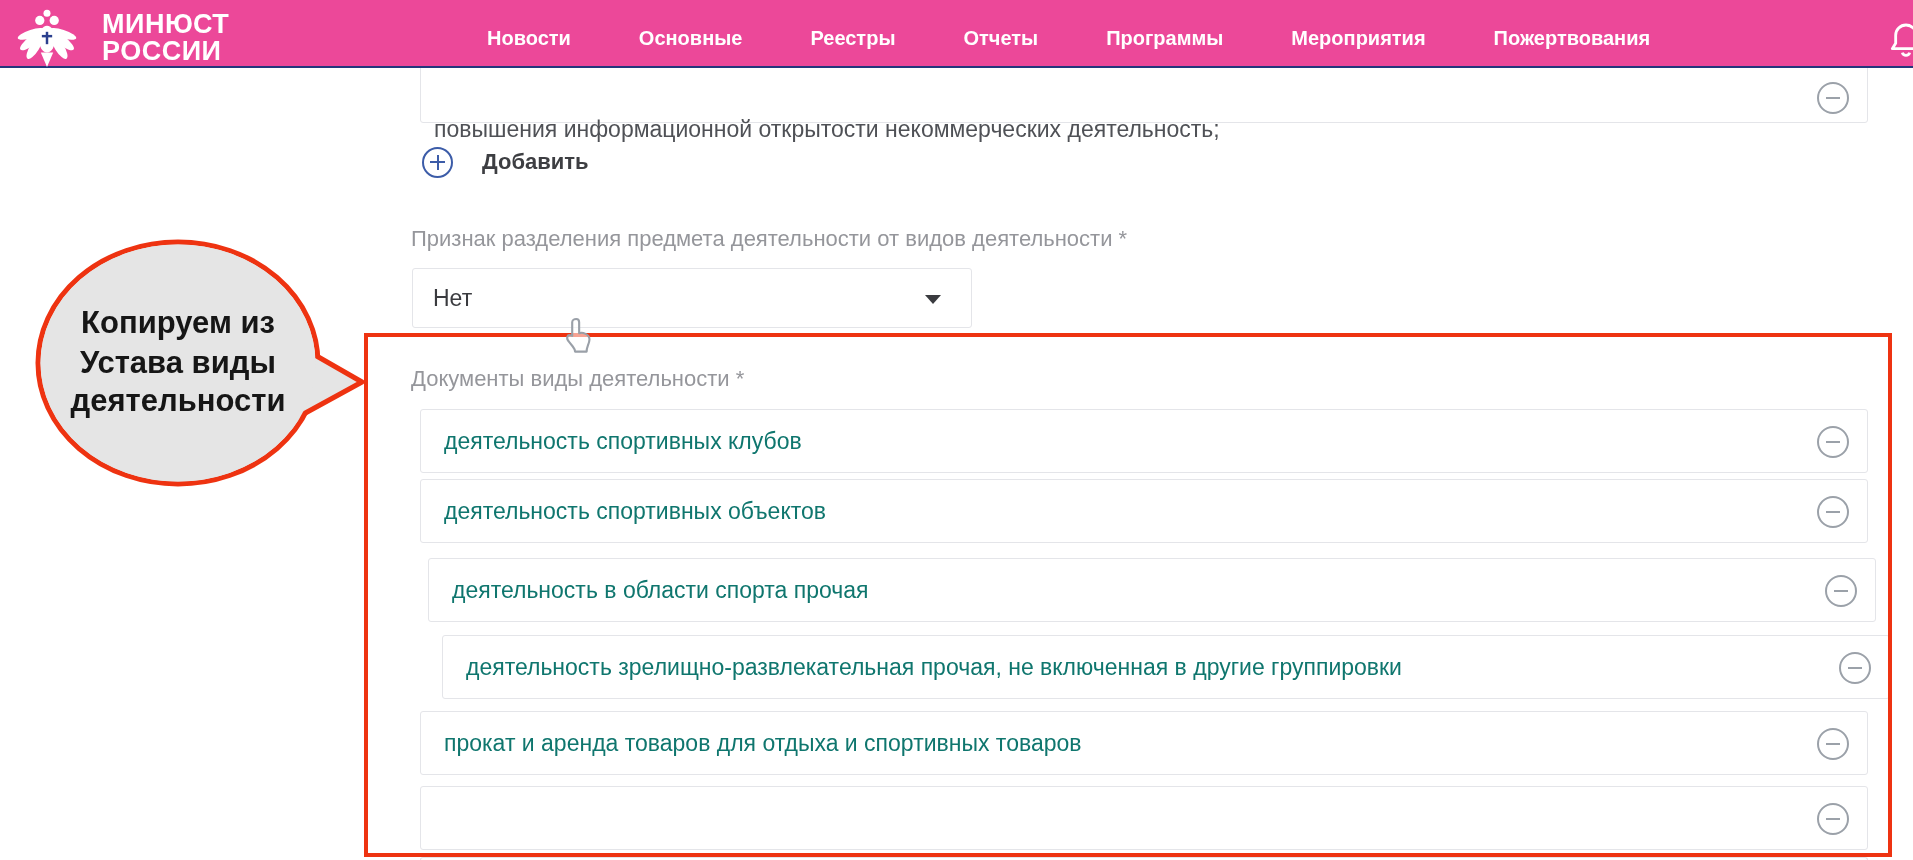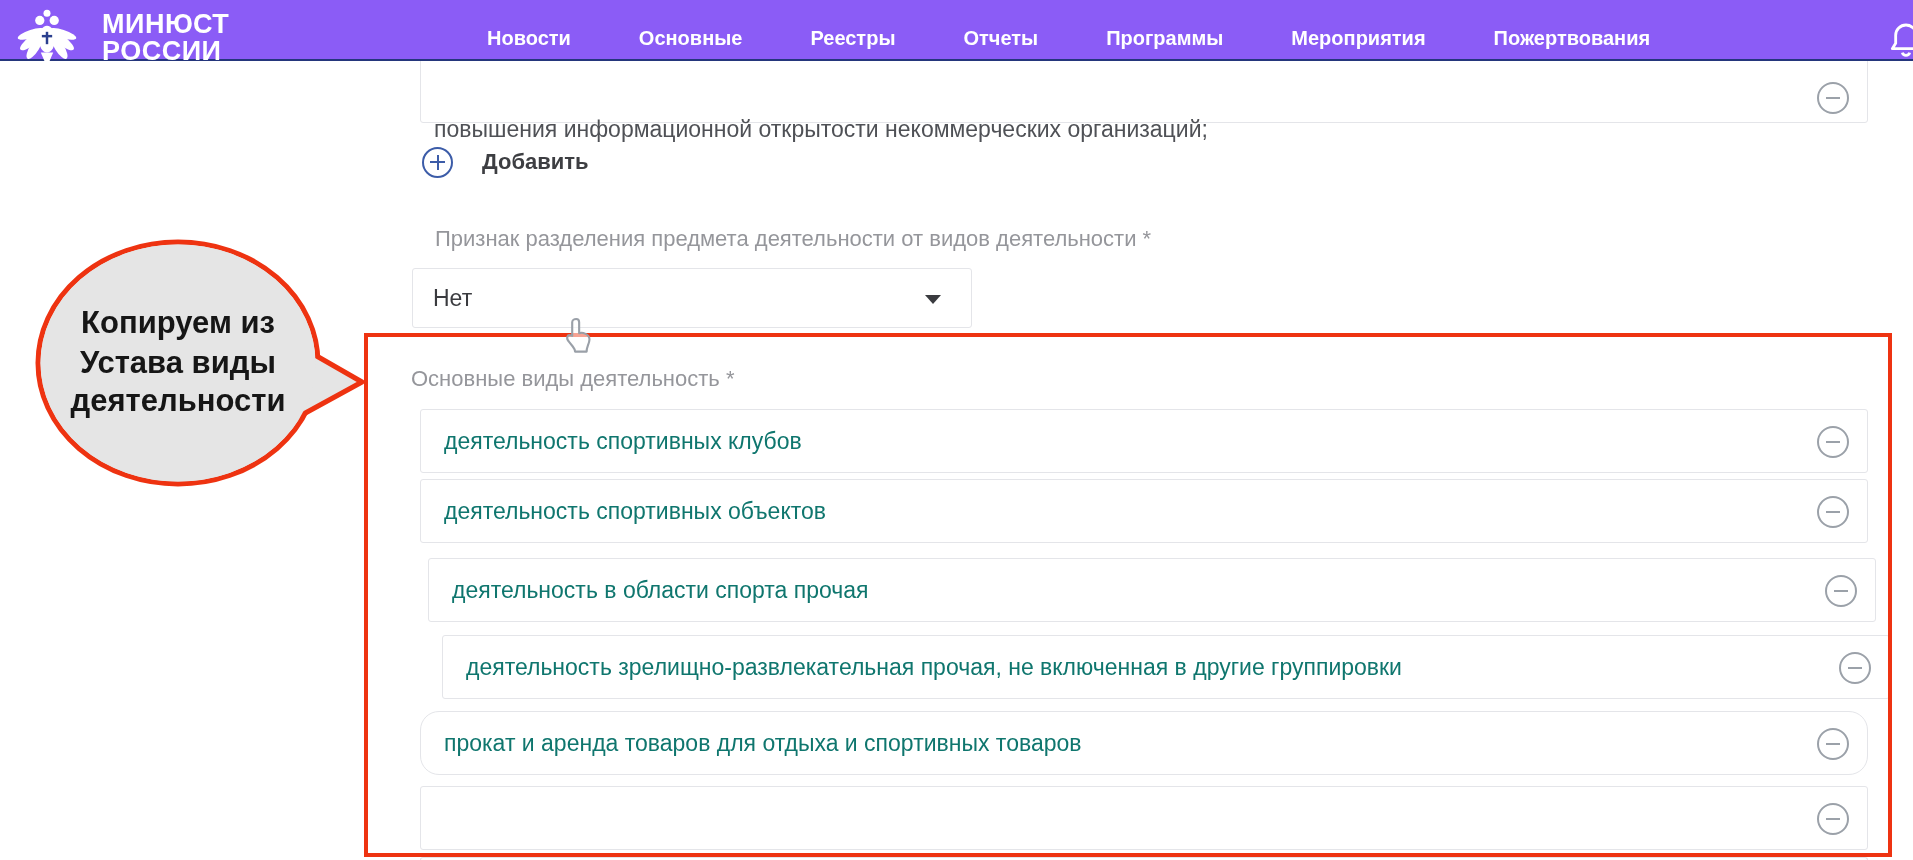--- a/index.html
+++ b/index.html
@@ -4,22 +4,22 @@
 <style>
   * { margin:0; padding:0; box-sizing:border-box; }
   html,body { background:#ffffff; }
   #screen {
     position:relative; width:1913px; height:860px; overflow:hidden;
     background:#ffffff; font-family:"Liberation Sans", sans-serif;
   }
 
   
   .header {
-    position:absolute; left:0; top:0; width:1913px; height:61px;
-    background:#8b5cf6; z-index:10; border-bottom:2px solid #24367c;
+    position:absolute; left:0; top:0; width:1913px; height:68px;
+    background:#ec4899; z-index:10; border-bottom:2px solid #24367c;
     display:flex; align-items:center;
   }
   .logo-wrap { position:absolute; left:14px; top:5px; display:flex; align-items:center; }
   .logo-emblem { width:66px; height:66px; }
   .logo-text {
     margin-left:22px; color:#fff; font-weight:800; font-size:27px;
     line-height:27px; letter-spacing:0.5px;
   }
   .nav {
     position:absolute; left:487px; top:0; height:76px;
@@ -59,21 +59,21 @@
     content:""; position:absolute; background:#3c5ca8;
   }
   .plus-icon::before { left:6px; top:12.5px; width:15px; height:2px; }
   .plus-icon::after  { left:12.5px; top:6px; width:2px; height:15px; }
   .add-label { margin-left:29px; font-size:22px; color:#3d3e42;font-weight:bold; }
 
   
   .field-label {
     position:absolute; left:411px; font-size:22px; color:#95969b; white-space:nowrap;
   }
-  .label-division { top:226px;margin-left:24px; }
+  .label-division { top:226px; }
   .label-activities { top:366px; }
 
   
   .select-box { left:412px; top:268px; width:560px; height:60px; cursor:pointer; }
   .select-box .val {
     position:absolute; left:20px; top:50%; transform:translateY(-50%);
     font-size:23px; color:#3a3b3f;
   }
   .caret {
     position:absolute; right:30px; top:26px; width:0; height:0;
@@ -82,21 +82,21 @@
   }
 
   
   .act { left:420px; width:1448px; height:64px; }
   .act .val {
     position:absolute; left:23px; top:50%; transform:translateY(-50%);
     font-size:23px; color:#0f766e; white-space:nowrap;
   }
   .act .minus-btn { top:16px; }
   .act0 { top:409px; } .act1 { top:479px; } .act2 { top:558px;margin-left:8px; }
-  .act3 { top:635px;margin-left:22px; } .act4 { top:711px;border-radius:19px; } .act5 { top:786px; }
+  .act3 { top:635px;margin-left:22px; } .act4 { top:711px; } .act5 { top:786px; }
 
   
   .highlight-rect {
     position:absolute; left:364px; top:333px; width:1528px; height:524px;
     border:4px solid #ee3311; z-index:5; pointer-events:none;
   }
 
   
   .row-next-sliver {
     position:absolute; left:420px; top:857px; width:1448px; height:12px;
@@ -112,21 +112,21 @@
 
   
   .cursor-svg { position:absolute; left:562px; top:316px; z-index:30; pointer-events:none; }
 </style>
 </head>
 <body>
 
 <div id="screen">
 
   <div class="input-box row-prev">
-    <span class="val">повышения информационной открытости некоммерческих организаций;</span>
+    <span class="val">повышения информационной открытости некоммерческих деятельность;</span>
     <button class="minus-btn">
       <span class="hline"></span>
     </button>
   </div>
 
   <div class="header">
     <div class="logo-wrap">
       <svg class="logo-emblem" viewBox="0 0 64 64">
         <g fill="#ffffff">
           <ellipse cx="17" cy="28" rx="14" ry="4" transform="rotate(-18 17 28)"></ellipse>
@@ -170,21 +170,21 @@
   </button>
 
   <div class="field-label label-division">Признак разделения предмета деятельности от видов деятельности *</div>
   <div class="input-box select-box">
     <span class="val">Нет</span>
     <span class="caret"></span>
   </div>
 
   <div class="highlight-rect"></div>
 
-  <div class="field-label label-activities">Основные виды деятельность *</div>
+  <div class="field-label label-activities">Документы виды деятельности *</div>
 
   <div class="input-box act act0">
     <span class="val">деятельность спортивных клубов</span>
     <button class="minus-btn">
       <span class="hline"></span>
     </button>
   </div>
   <div class="input-box act act1">
     <span class="val">деятельность спортивных объектов</span>
     <button class="minus-btn">

